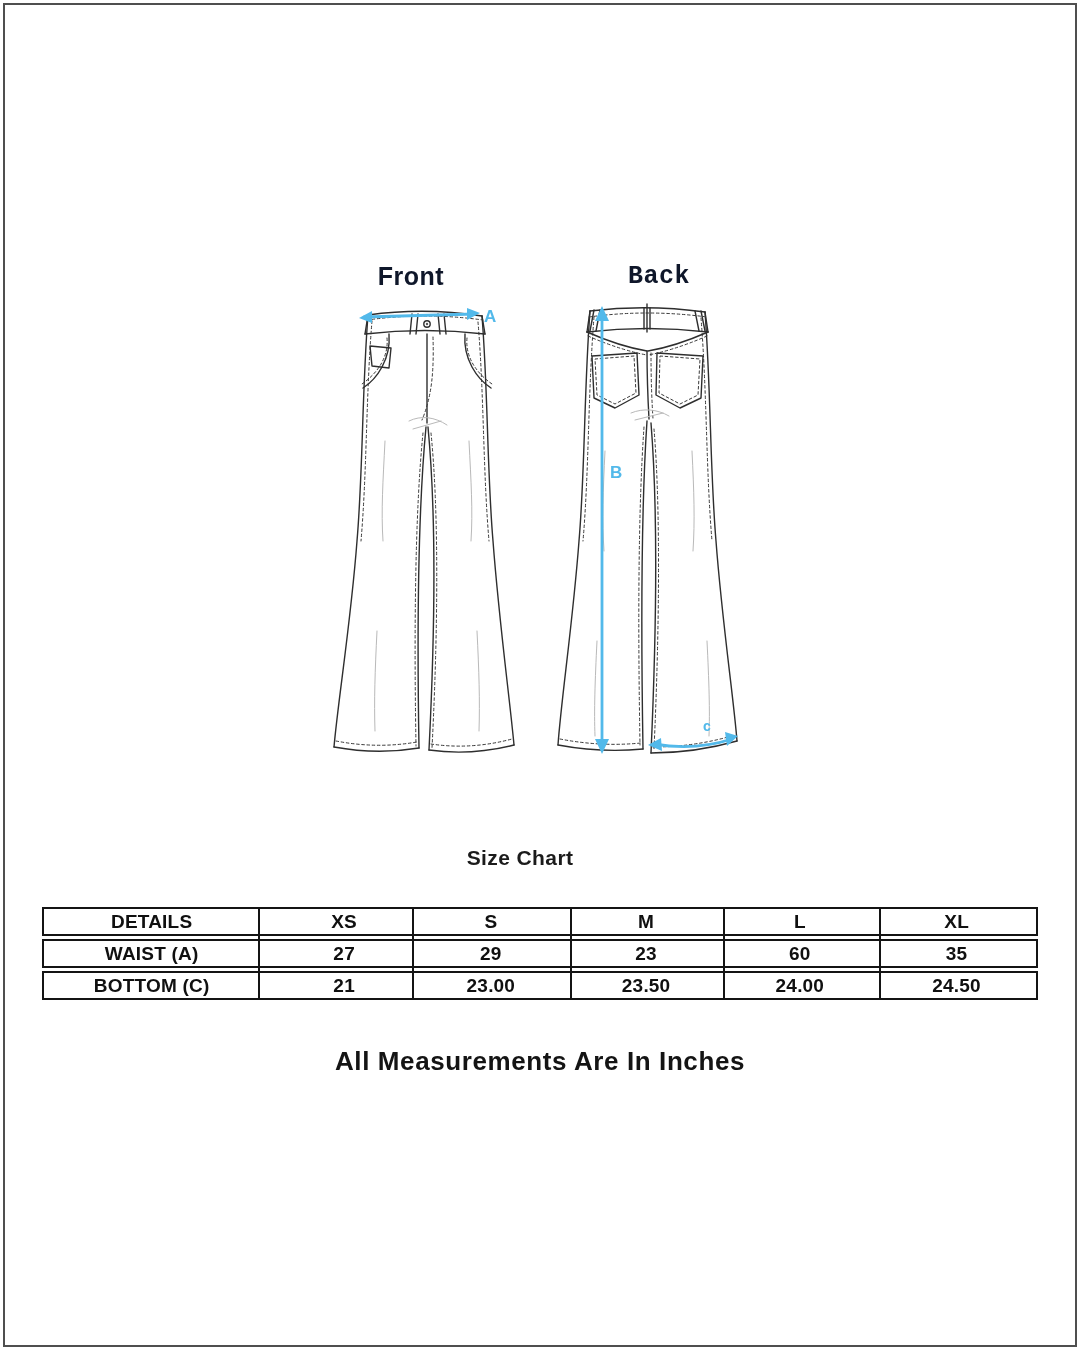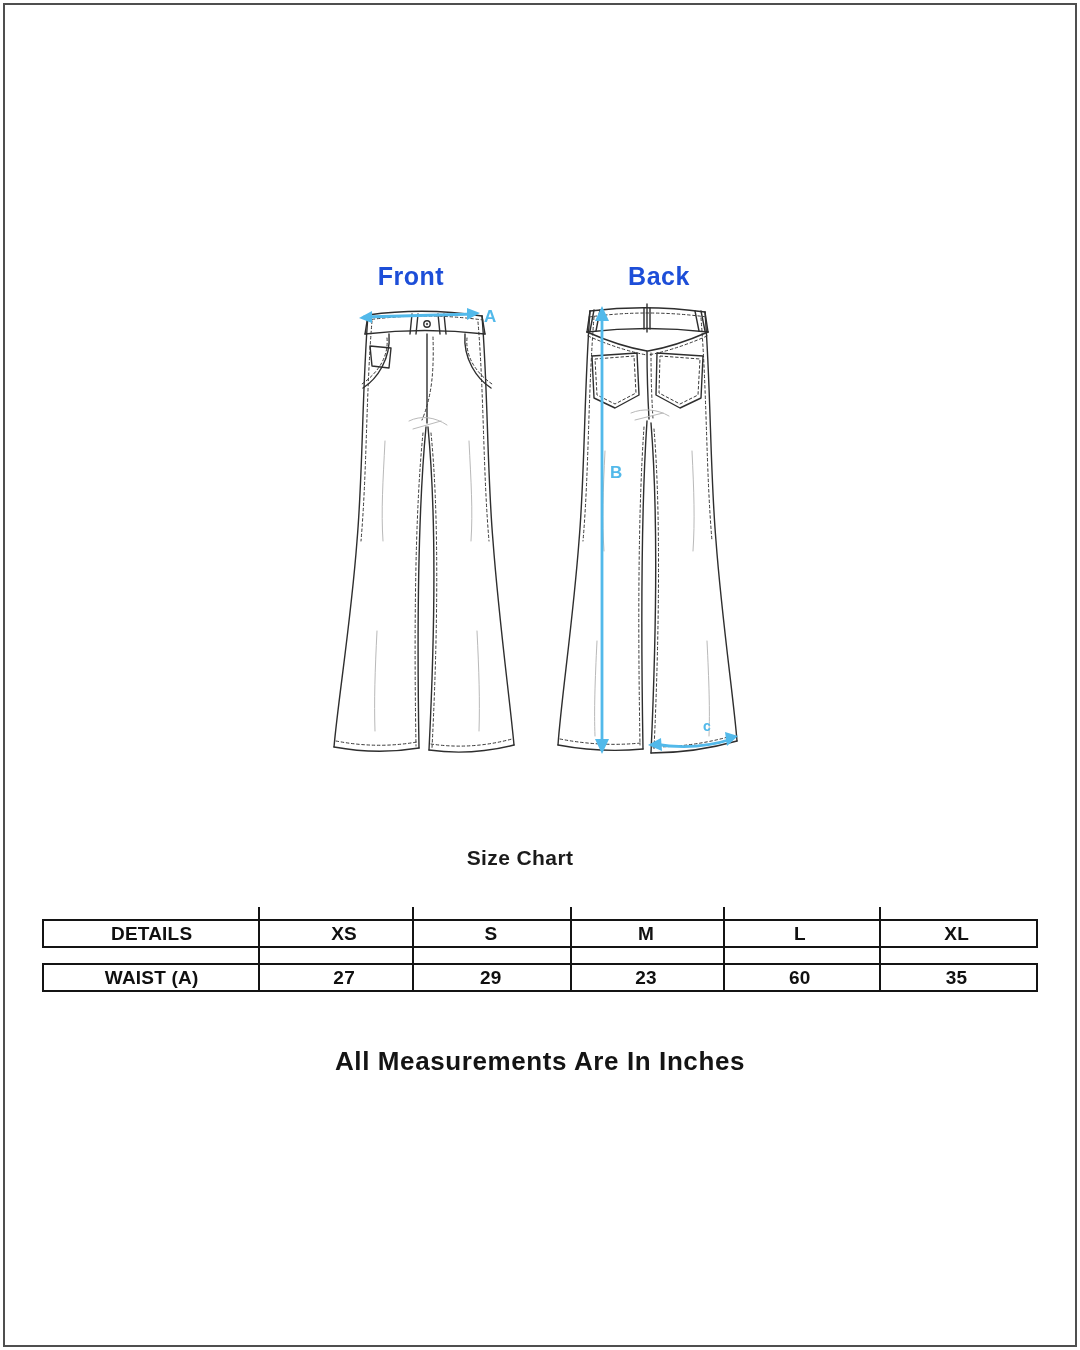--- a/index.html
+++ b/index.html
@@ -5,43 +5,43 @@
   html,body{margin:0;padding:0;background:#ffffff;}
   .page{
     position:relative;width:1080px;height:1350px;background:#ffffff;
     font-family:"Liberation Sans","DejaVu Sans",sans-serif;color:#1b1b1b;overflow:hidden;
   }
   .page-border{
     position:absolute;inset:3px;border:2px solid #4f4f4f;pointer-events:none;
   }
   .view-title{
     position:absolute;top:262px;transform:translateX(-50%);
-    font-size:25px;font-weight:600;letter-spacing:.5px;color:#1d4ed8;white-space:nowrap;
+    font-size:25px;font-weight:600;letter-spacing:.5px;color:#0f172a;white-space:nowrap;
   }
   .front-title{left:411px;}
-  .back-title{left:659px;}
+  .back-title{left:659px;font-family:Liberation Mono, monospace;}
   .drawing{position:absolute;top:300px;}
   .front-drawing{left:329px;width:196px;height:464px;}
   .back-drawing{left:557px;width:208px;height:464px;}
   .chart-title{
     position:absolute;left:520px;top:846px;transform:translateX(-50%);
     font-size:21px;font-weight:600;letter-spacing:.4px;white-space:nowrap;
   }
   .footnote{
     position:absolute;left:540px;top:1046px;transform:translateX(-50%);
     font-size:26px;font-weight:600;letter-spacing:.6px;white-space:nowrap;color:#141414;
   }
   .size-table{
     position:absolute;left:42px;top:907px;width:996px;
   }
   .trow{
     display:flex;box-sizing:border-box;border:2px solid #141414;height:29px;
-    margin-top:15px;background:#fff;align-items:center;
-  }
-  .trow:first-child{margin-top:12px;}
+    margin-top:3px;background:#fff;align-items:center;
+  }
+  .trow:first-child{margin-top:0;}
   .tcell{
     box-sizing:border-box;height:100%;display:flex;align-items:center;justify-content:center;
     font-size:19px;font-weight:700;color:#101010;letter-spacing:.2px;
   }
   .c0{width:21.7%;} .c1{width:15.4%;padding-left:17px;} .c2{width:15.9%;} .c3{width:15.4%;} .c4{width:15.6%;} .c5{width:16.0%;}
   .vline{position:absolute;top:0;bottom:0;width:2px;background:#141414;}
   .v1{left:21.7%;} .v2{left:37.1%;} .v3{left:53.0%;} .v4{left:68.4%;} .v5{left:84.0%;}
   svg .outline{stroke:#2e2e2e;stroke-width:1.4;fill:none;stroke-linecap:round;stroke-linejoin:round;}
   svg .stitch{stroke:#3a3a3a;stroke-width:1;fill:none;stroke-dasharray:2.6 2.6;stroke-linecap:round;}
   svg .sketch{stroke:#b9b9b9;stroke-width:1;fill:none;stroke-linecap:round;}
@@ -183,20 +183,28 @@
       <div class="tcell c5">XL</div>
     </div>
     <div class="trow">
       <div class="tcell c0">WAIST (A)</div>
       <div class="tcell c1">27</div>
       <div class="tcell c2">29</div>
       <div class="tcell c3">23</div>
       <div class="tcell c4">60</div>
       <div class="tcell c5">35</div>
     </div>
+    <div class="trow">
+      <div class="tcell c0">BOTTOM (C)</div>
+      <div class="tcell c1">21</div>
+      <div class="tcell c2">23.00</div>
+      <div class="tcell c3">23.50</div>
+      <div class="tcell c4">24.00</div>
+      <div class="tcell c5">24.50</div>
+    </div>
     <div class="vline v1"></div>
     <div class="vline v2"></div>
     <div class="vline v3"></div>
     <div class="vline v4"></div>
     <div class="vline v5"></div>
   </div>
 
   <div class="footnote">All Measurements Are In Inches</div>
 </div>
 

